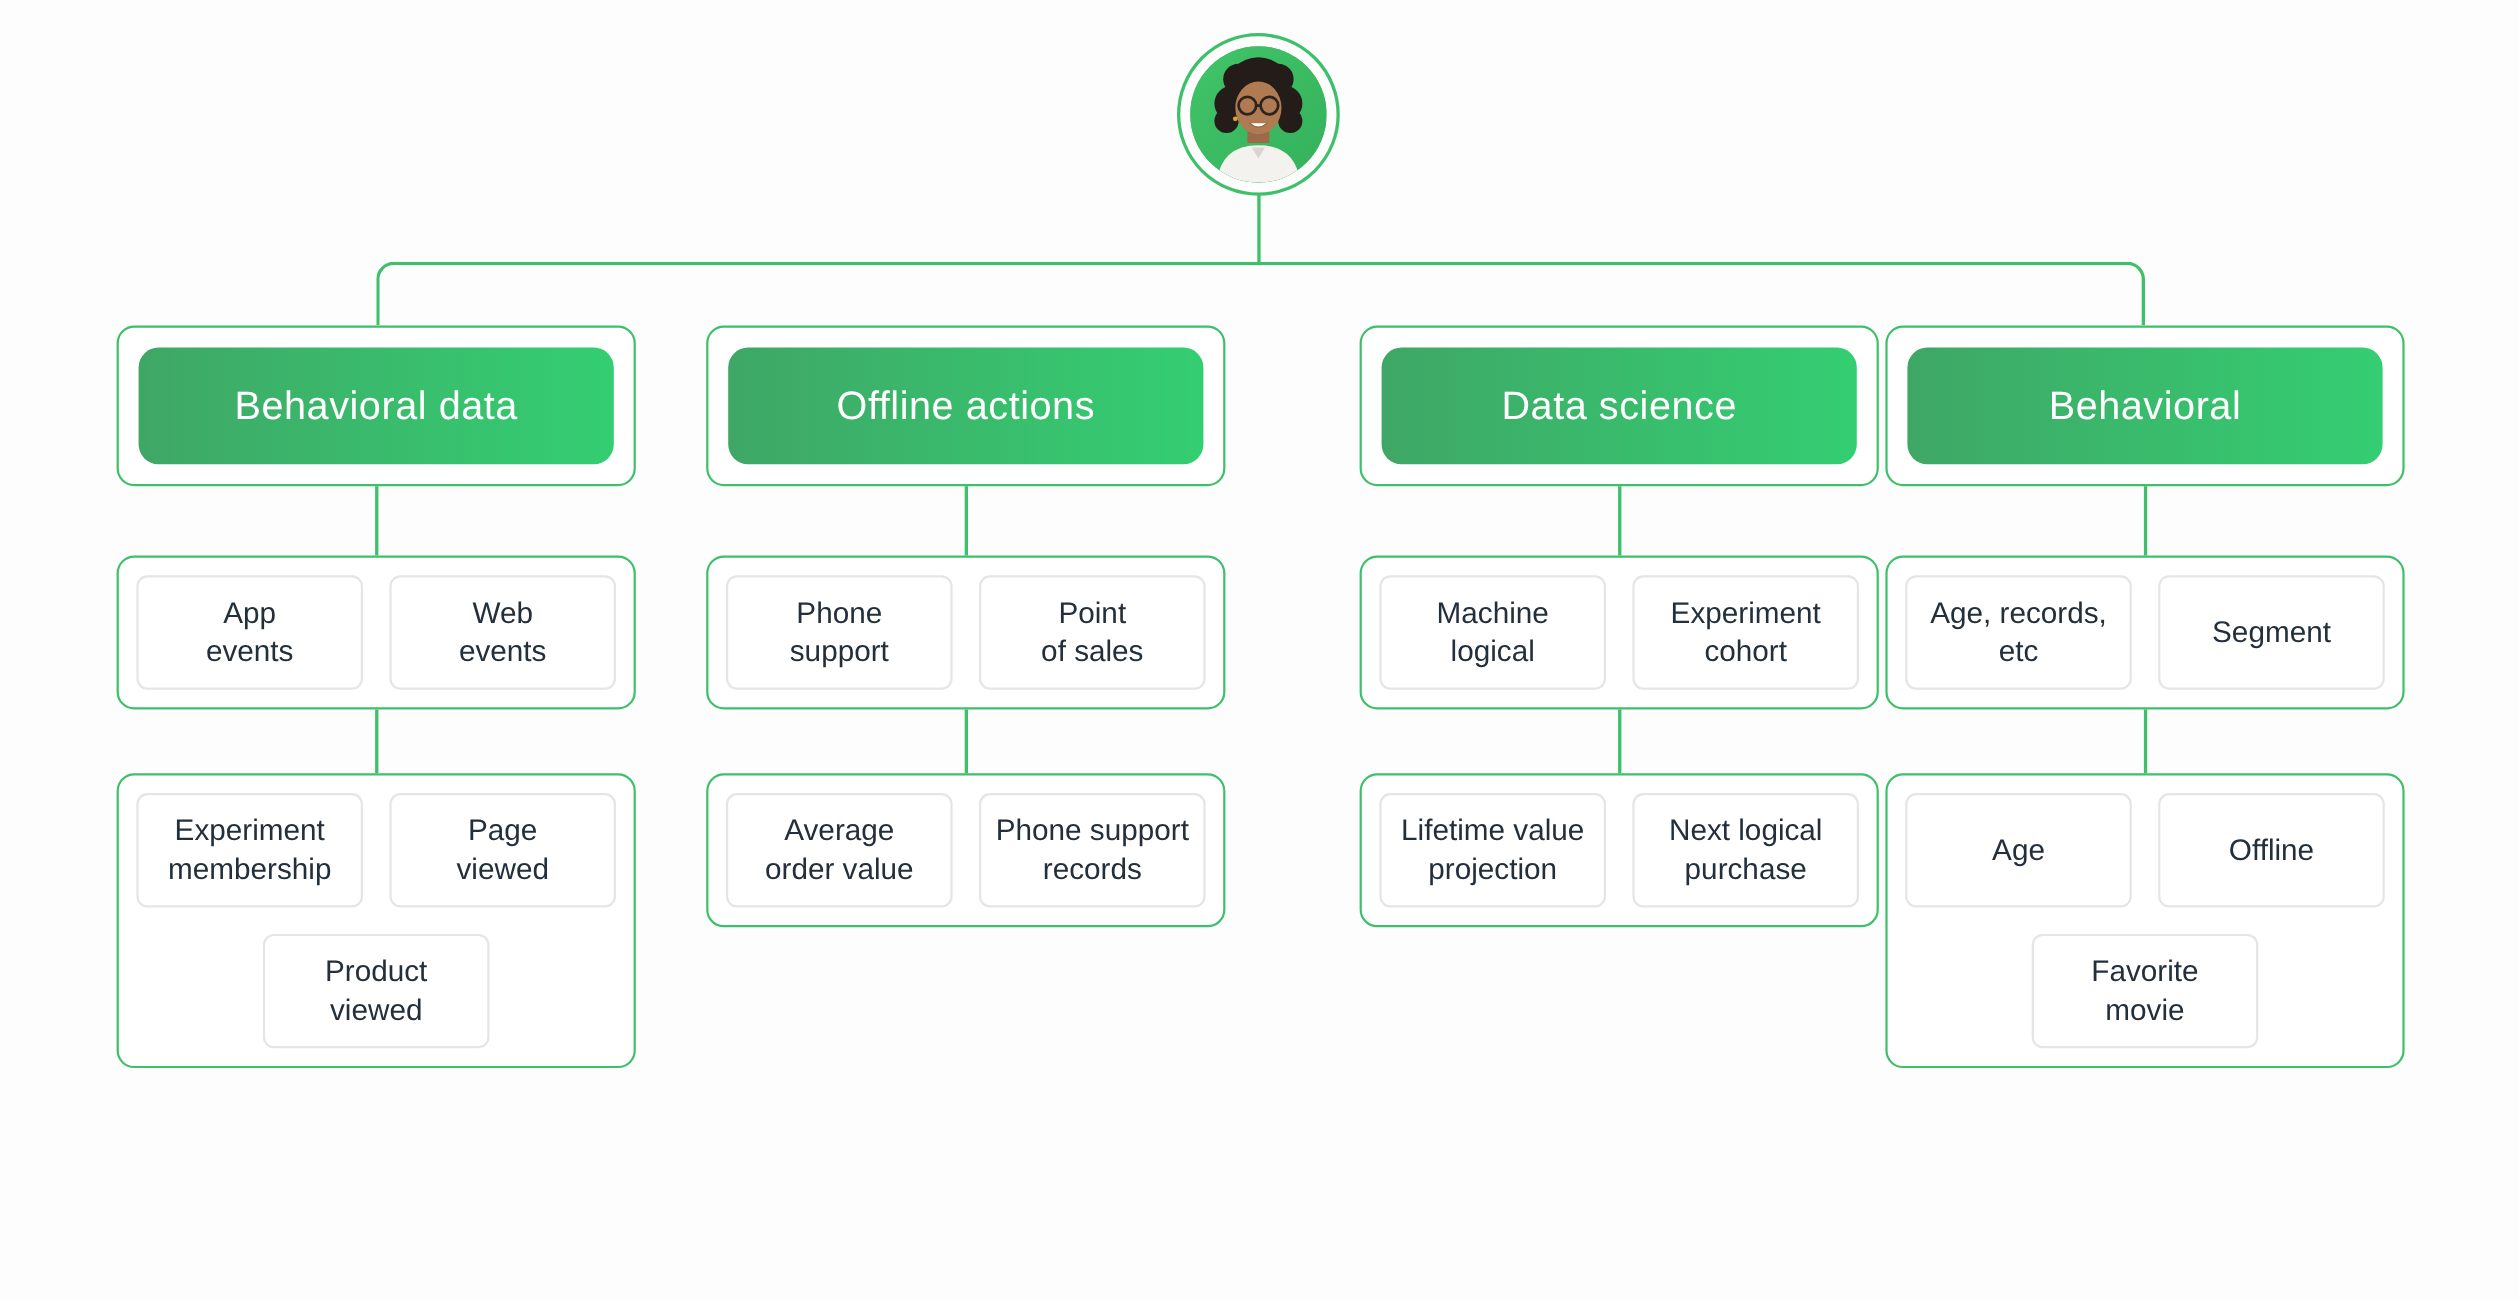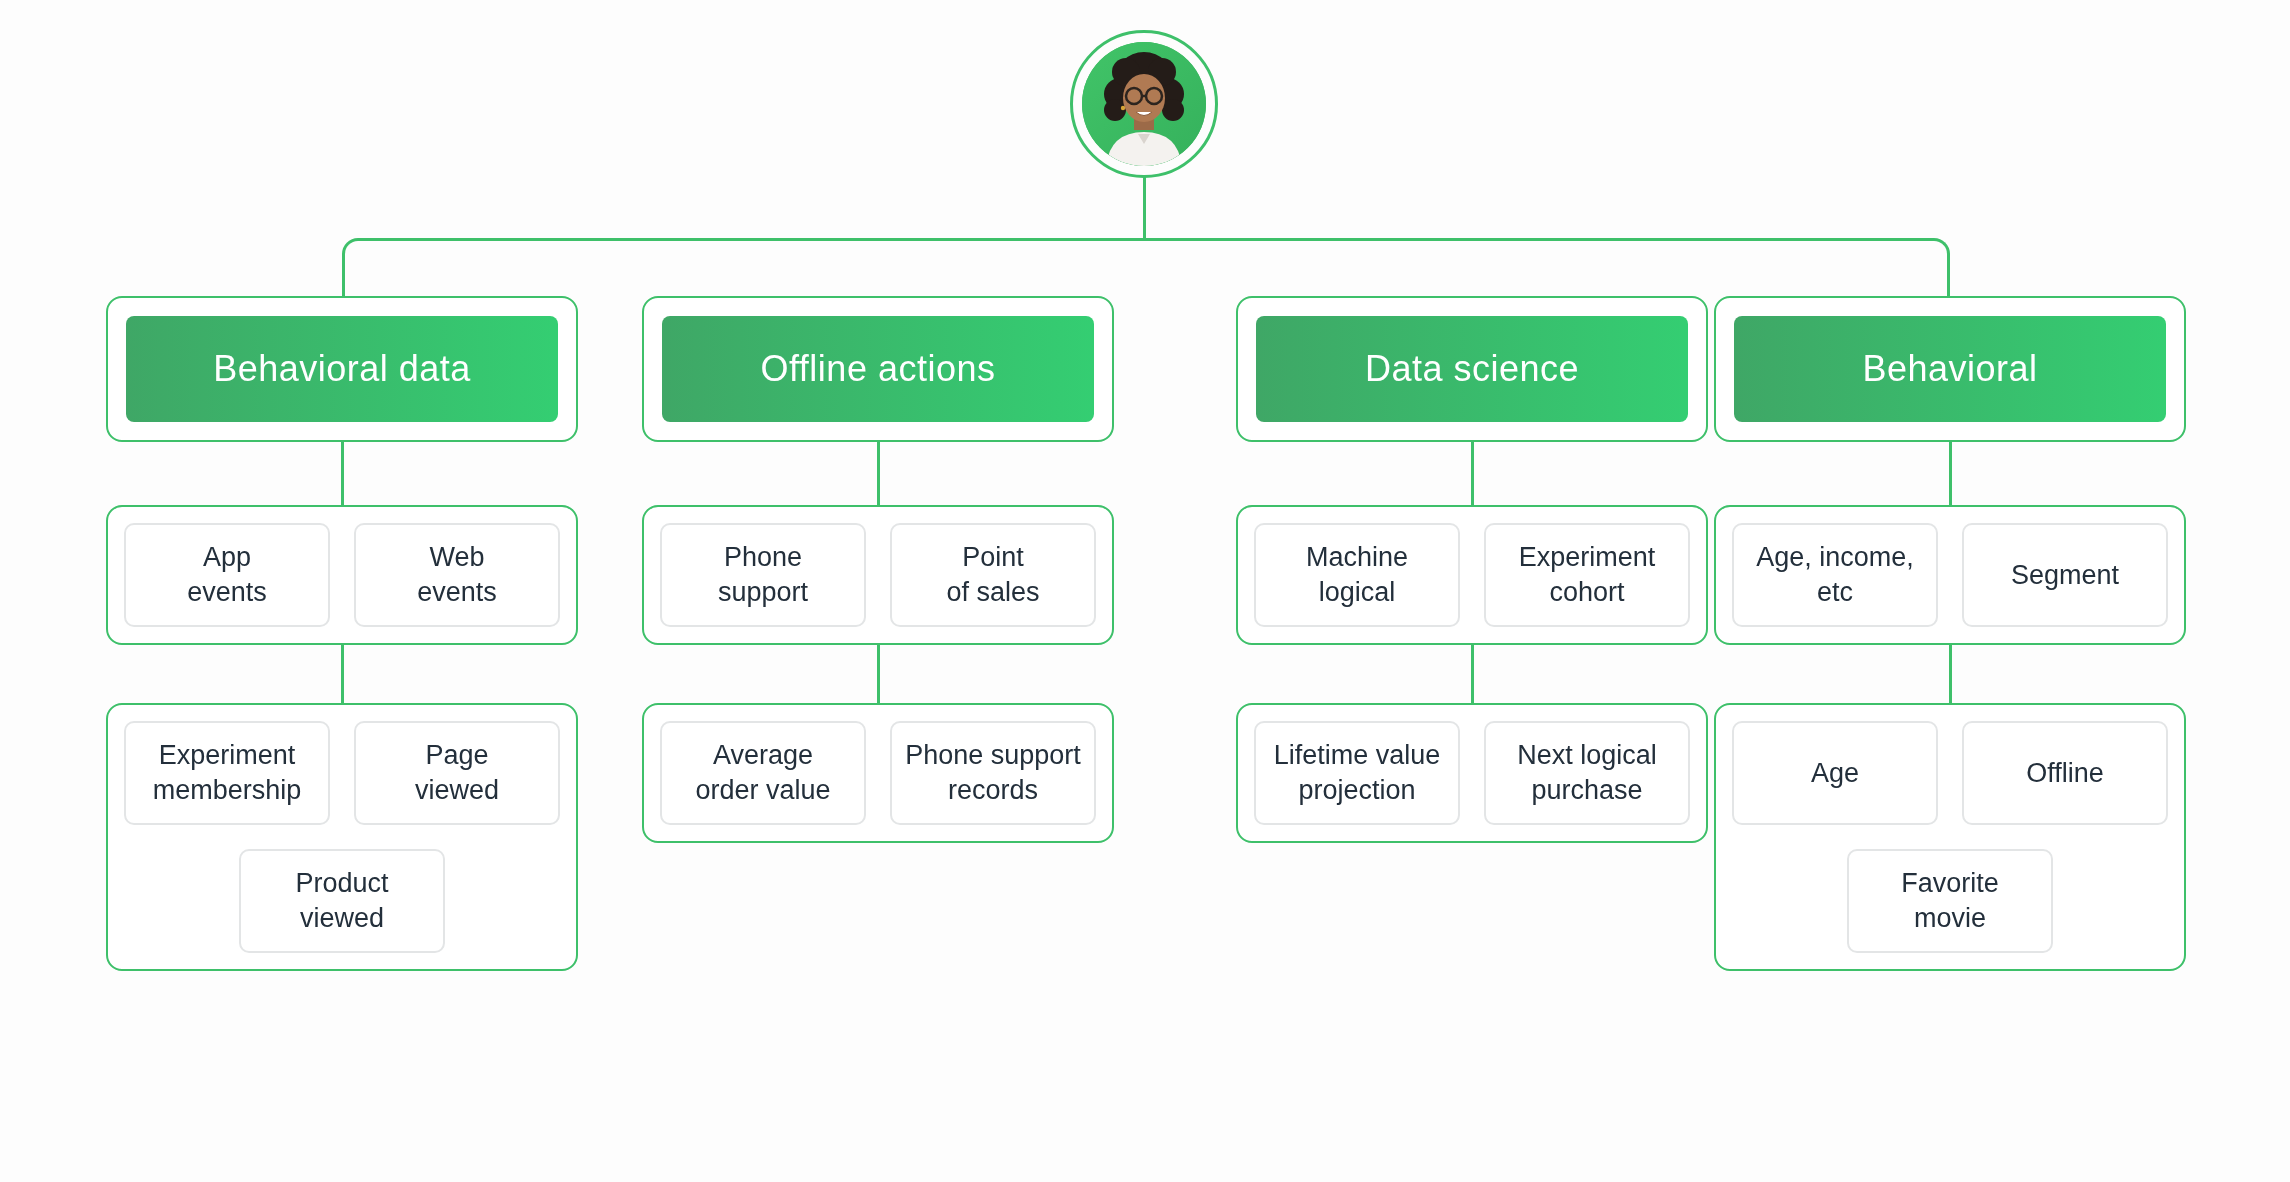--- a/index.html
+++ b/index.html
@@ -45,21 +45,21 @@
   .column{
     top:296px;width:472px;
     display:flex;flex-direction:column;align-items:center;
   }
   .header-card{
     width:472px;height:146px;box-sizing:border-box;
     background:#FFFFFF;border:2.5px solid #3EC06A;border-radius:16px;
     display:flex;align-items:center;justify-content:center;
   }
   .header-btn{
-    width:432px;height:106px;border-radius:8px;
+    width:432px;height:106px;border-radius:18px;
     background:linear-gradient(90deg,#3FA766 0%,#34CE72 100%);
     color:#FFFFFF;font-size:36px;font-weight:500;letter-spacing:.5px;
     display:flex;align-items:center;justify-content:center;
   }
   .group-card{
     width:472px;box-sizing:border-box;
     background:#FFFFFF;border:2.5px solid #3EC06A;border-radius:16px;
     padding:16px;
     display:flex;flex-direction:column;gap:24px;align-items:center;
   }
@@ -197,21 +197,21 @@
   </div>
 </div>
 
 <div class="abs column" style="left:1714px">
   <div class="header-card">
     <div class="header-btn">Behavioral</div>
   </div>
   <div class="connector c1"></div>
   <div class="group-card">
     <div class="row">
-      <div class="node">Age, income,
+      <div class="node">Age, records,
 etc</div>
       <div class="node">Segment</div>
     </div>
   </div>
   <div class="connector c2"></div>
   <div class="group-card">
     <div class="row">
       <div class="node">Age</div>
       <div class="node">Offline</div>
     </div>

